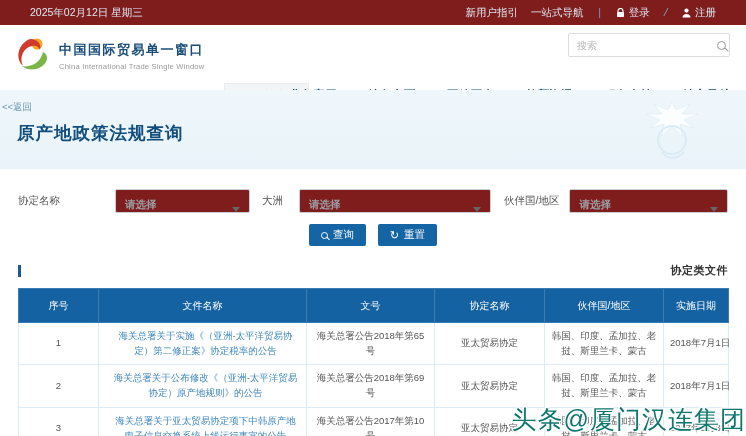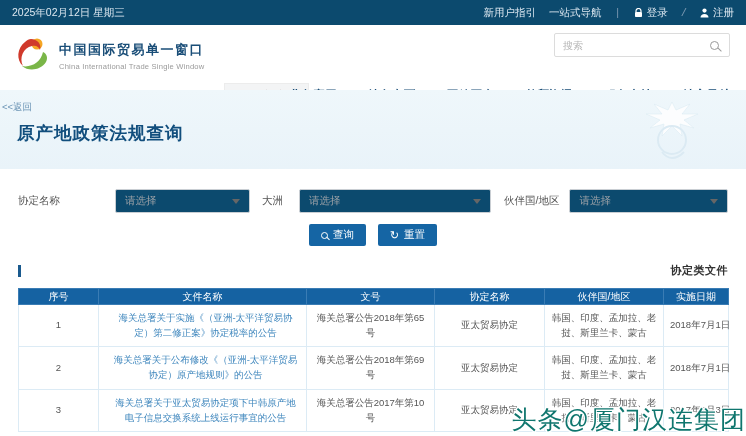--- a/index.html
+++ b/index.html
@@ -1,38 +1,38 @@
 <!DOCTYPE html>
 <html><head>
 <meta charset="utf-8">
 <style>
   * { margin:0; padding:0; box-sizing:border-box; }
   html,body { background:#fff; }
   body { font-family:"Liberation Sans","DejaVu Sans",sans-serif; }
   .page { position:relative; width:746px; height:436px; overflow:hidden; background:#fff; }
 
   
-  .topbar { height:25px; background:#0c4a6e; color:#dde8f1; font-size:10.5px;
-            display:flex; align-items:center; justify-content:space-between; padding:0 12px; }
+  .topbar { height:25px; background:#7f1d1d; color:#dde8f1; font-size:10.5px;
+            display:flex; align-items:center; justify-content:space-between; padding:0 30px; }
   .topbar-right { display:flex; align-items:center; gap:13px;font-family:Liberation Mono, monospace; }
   .topbar-right .sep { color:#7e9ab3; }
   .tb-item { display:flex; align-items:center; gap:4px; cursor:pointer; }
   .ico { display:inline-block; }
 
   
   .header { position:relative; height:65px; background:#fff; }
   .logo-group { position:absolute; left:13px; top:11px; display:flex; align-items:center; gap:8px; }
   .logo-text .cn { font-size:13px; font-weight:bold; color:#1a4e78; letter-spacing:1.5px; }
   .logo-text .en { font-size:7.6px; color:#9a9a9a; margin-top:3px; letter-spacing:.2px; }
   .all-apps { position:absolute; left:224px; top:58px; background:#f3f4f5; border:1px solid #ececec;
               height:24px; padding:0 11px; display:flex; align-items:center; gap:6px;
               font-size:11px; color:#444; cursor:pointer; }
   .burger { width:11px; height:8px; border-top:2px solid #1a4e78; border-bottom:2px solid #1a4e78; position:relative; }
   .burger:before { content:""; position:absolute; left:0; top:2px; width:11px; height:2px; background:#1a4e78; }
-  .searchbox { position:absolute; right:16px; top:8px; width:176px; height:24px; border:1px solid #dcdcdc;
+  .searchbox { position:absolute; right:16px; top:8px; width:162px; height:24px; border:1px solid #dcdcdc;
                border-radius:2px; display:flex; align-items:center; background:#fff; }
   .searchbox input { flex:1; border:0; outline:none; font-size:10px; color:#333; padding:0 8px;
                      font-family:inherit; background:transparent; }
   .searchbox input::placeholder { color:#b5b5b5; }
   .lens { width:9px; height:9px; border:1.4px solid #9a9a9a; border-radius:50%; position:relative; margin-right:10px; flex:none; }
   .lens:after { content:""; position:absolute; width:5px; height:1.4px; background:#9a9a9a;
                 transform:rotate(45deg); right:-4px; bottom:-2px; }
   .nav { position:absolute; right:12px; top:62px; display:flex; align-items:center; gap:11px;
          font-size:12px; font-weight:bold; color:#1a4e78; }
   .nav .nav-item { cursor:pointer; padding:0 3px; white-space:nowrap; }
@@ -45,43 +45,43 @@
   .emblem { position:absolute; right:34px; top:4px; opacity:.85; }
 
   
   .content { padding:0 18px; position:relative; }
 
   .filters { margin-top:20px; display:flex; align-items:center; font-size:10.5px; color:#555; }
   .flabel { white-space:nowrap; }
   .flabel.w1 { width:97px; }
   .flabel.w2 { margin-left:12px; margin-right:16px; }
   .flabel.w3 { margin-left:13px; margin-right:10px; }
-  .select { height:24px; border:1px solid #c9ced3; border-radius:2px; background:#0c4a6e; color:#9aa0a6;
-            display:flex; align-items:center; justify-content:space-between; padding:0 9px; cursor:pointer; }
+  .select { height:24px; border:1px solid #c9ced3; border-radius:2px; background:#7f1d1d; color:#9aa0a6;
+            display:flex; align-items:flex-end; justify-content:space-between; padding:0 9px; cursor:pointer;font-weight:bold; }
   .select.s1 { width:135px; }
   .select.s2 { width:192px; }
   .select.s3 { flex:1; }
   .caret { width:0; height:0; border-left:4px solid transparent; border-right:4px solid transparent;
            border-top:5px solid #666; flex:none; margin-left:6px; }
 
   .btn-row { margin-top:11px; display:flex; justify-content:center; gap:12px; }
   .btn { background:#1565a4; color:#fff; font-size:10.5px; height:22px; padding:0 12px;
          border:none; border-radius:2px; display:flex; align-items:center; gap:5px; cursor:pointer;
          font-family:inherit; }
   .btn-lens { width:7px; height:7px; border:1.3px solid #fff; border-radius:50%; position:relative; flex:none; }
   .btn-lens:after { content:""; position:absolute; width:4px; height:1.3px; background:#fff;
                     transform:rotate(45deg); right:-3px; bottom:-2px; }
   .reset-ico { font-size:11px; line-height:1; }
 
   .section-head { margin-top:17px; display:flex; align-items:center; gap:14px;justify-content:space-between; }
   .section-bar { width:3px; height:12px; background:#1a5a8e; }
   .section-title { font-size:11px; font-weight:bold; color:#333; letter-spacing:.5px; }
 
   table.grid { margin-top:10px; width:710px; border-collapse:collapse; table-layout:fixed; }
-  .grid th { background:#1562a2; color:#fff; font-size:10px; font-weight:normal; height:16px;
+  .grid th { background:#1562a2; color:#fff; font-size:10px; font-weight:normal; height:34px;
              border:1px solid #3a7cb4; padding:0 4px; }
   .grid td { border:1px solid #dcebf5; font-size:9.5px; color:#555; text-align:center;
              padding:6px 6px; line-height:1.55; background:#fff; }
   .grid td.name { color:#3e86bd; cursor:pointer;padding-left:12px; }
   .grid td.date { white-space:nowrap;margin-left:36px; }
 
   .watermark { position:absolute; right:0px; bottom:0px; font-size:25px; font-weight:normal; color:#0f766e;
                letter-spacing:1px; white-space:nowrap; z-index:5;
                text-shadow:-1px -1px 0 #fff, 1px -1px 0 #fff, -1px 1px 0 #fff, 1px 1px 0 #fff, 0 0 4px #fff; }
 </style>

